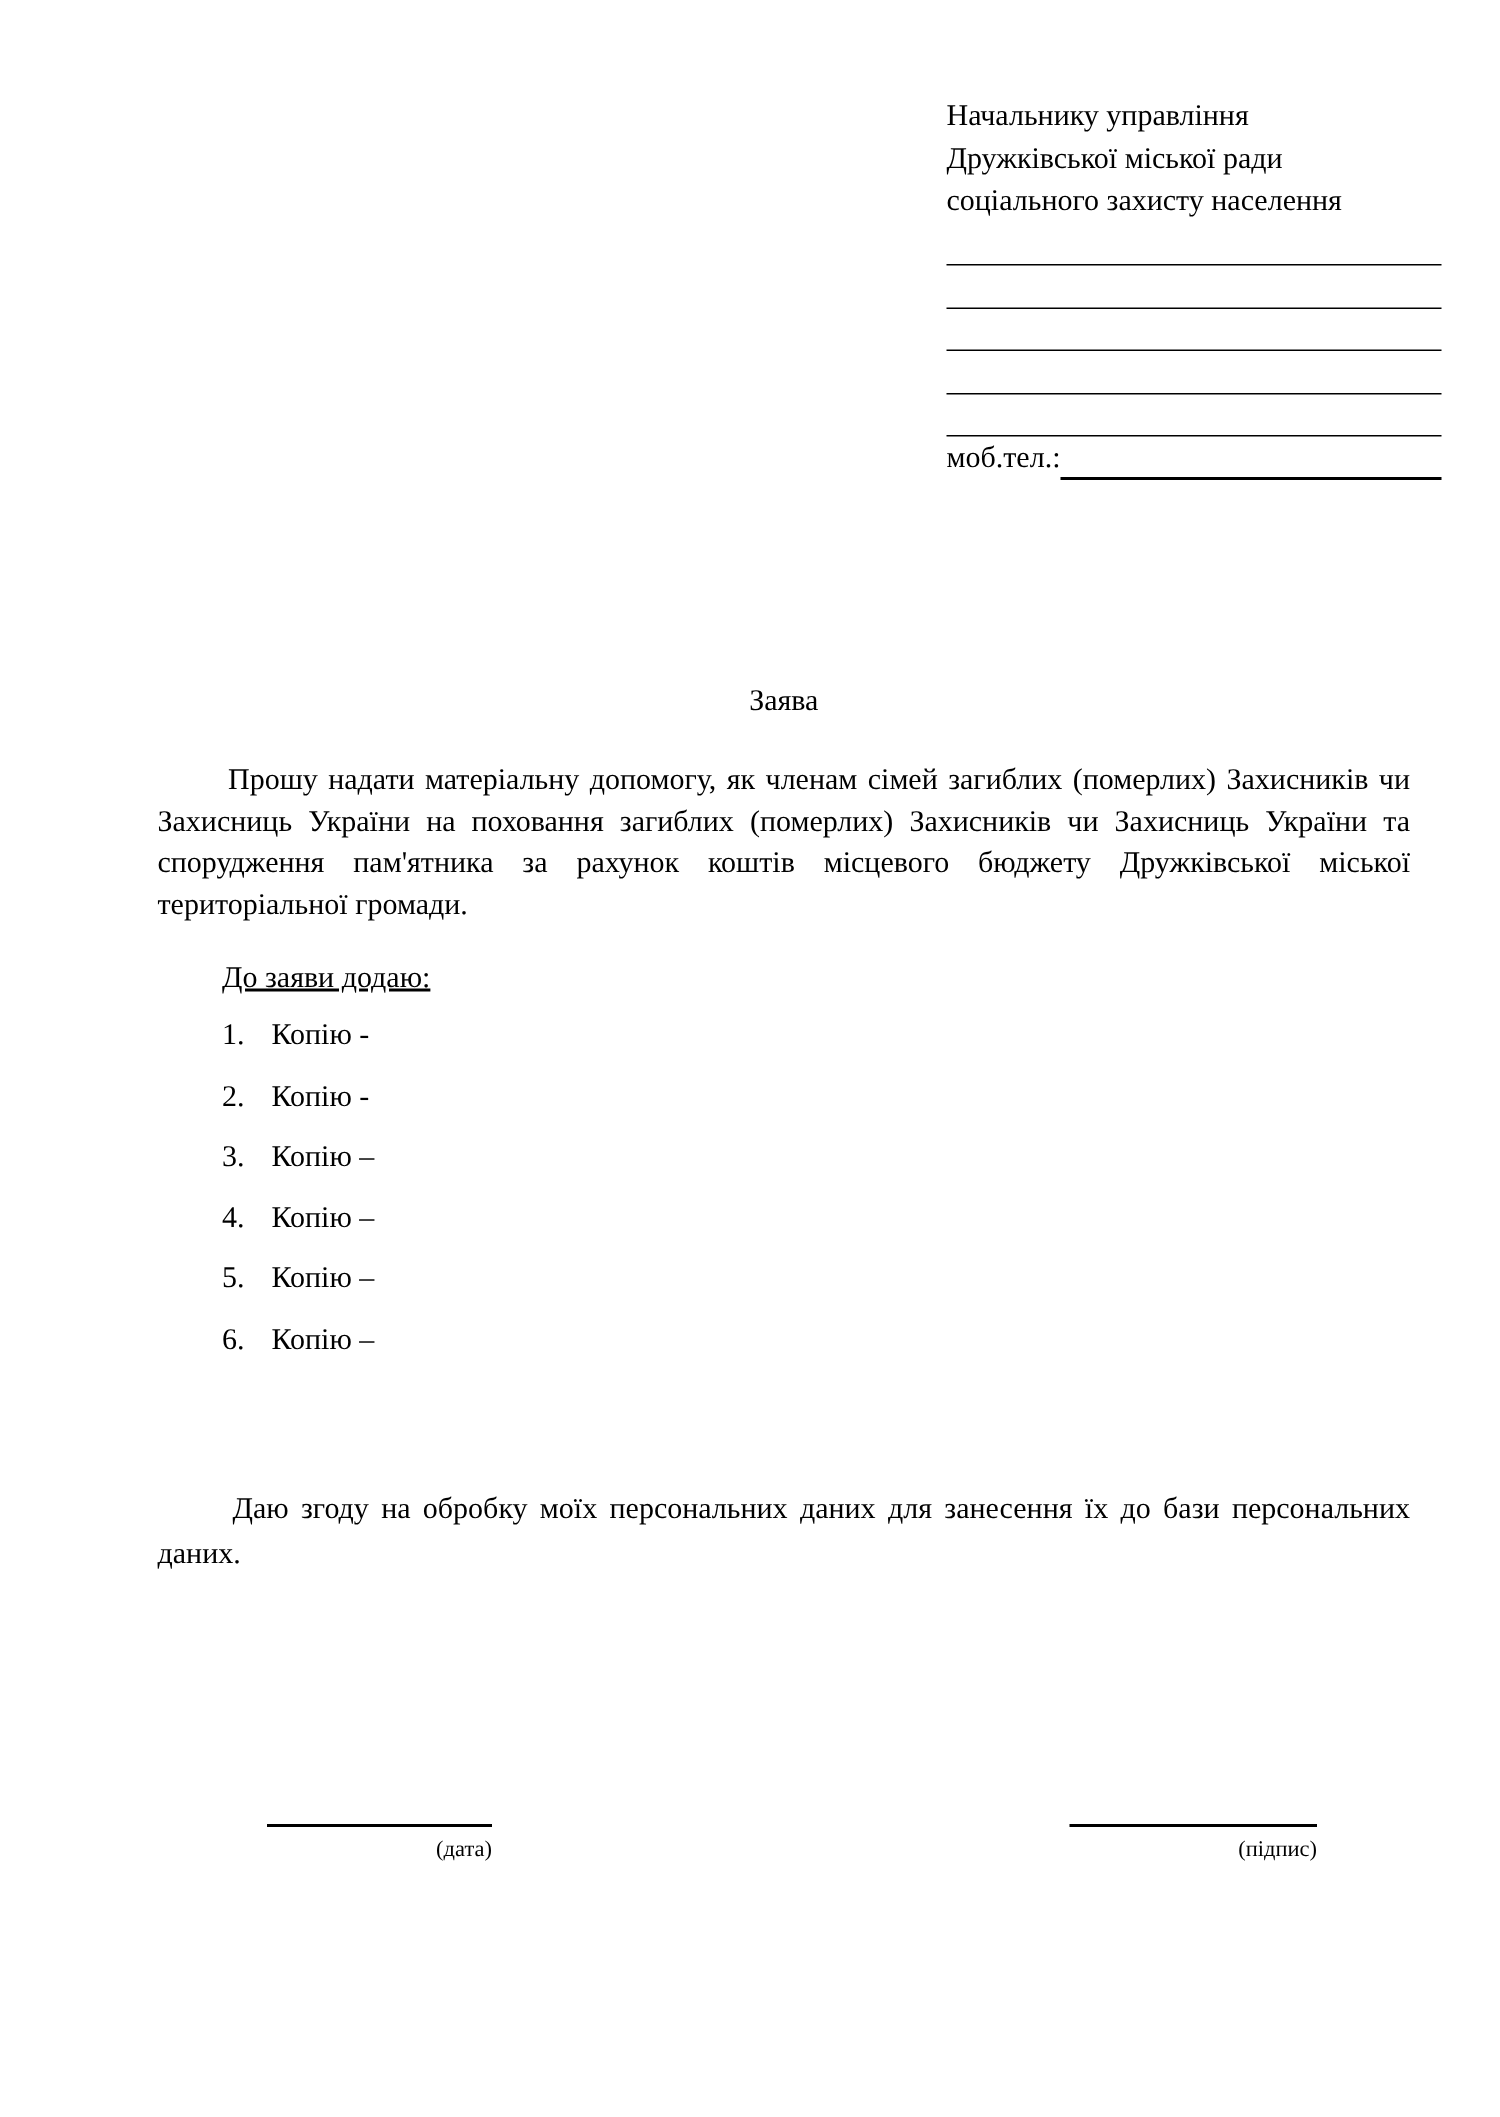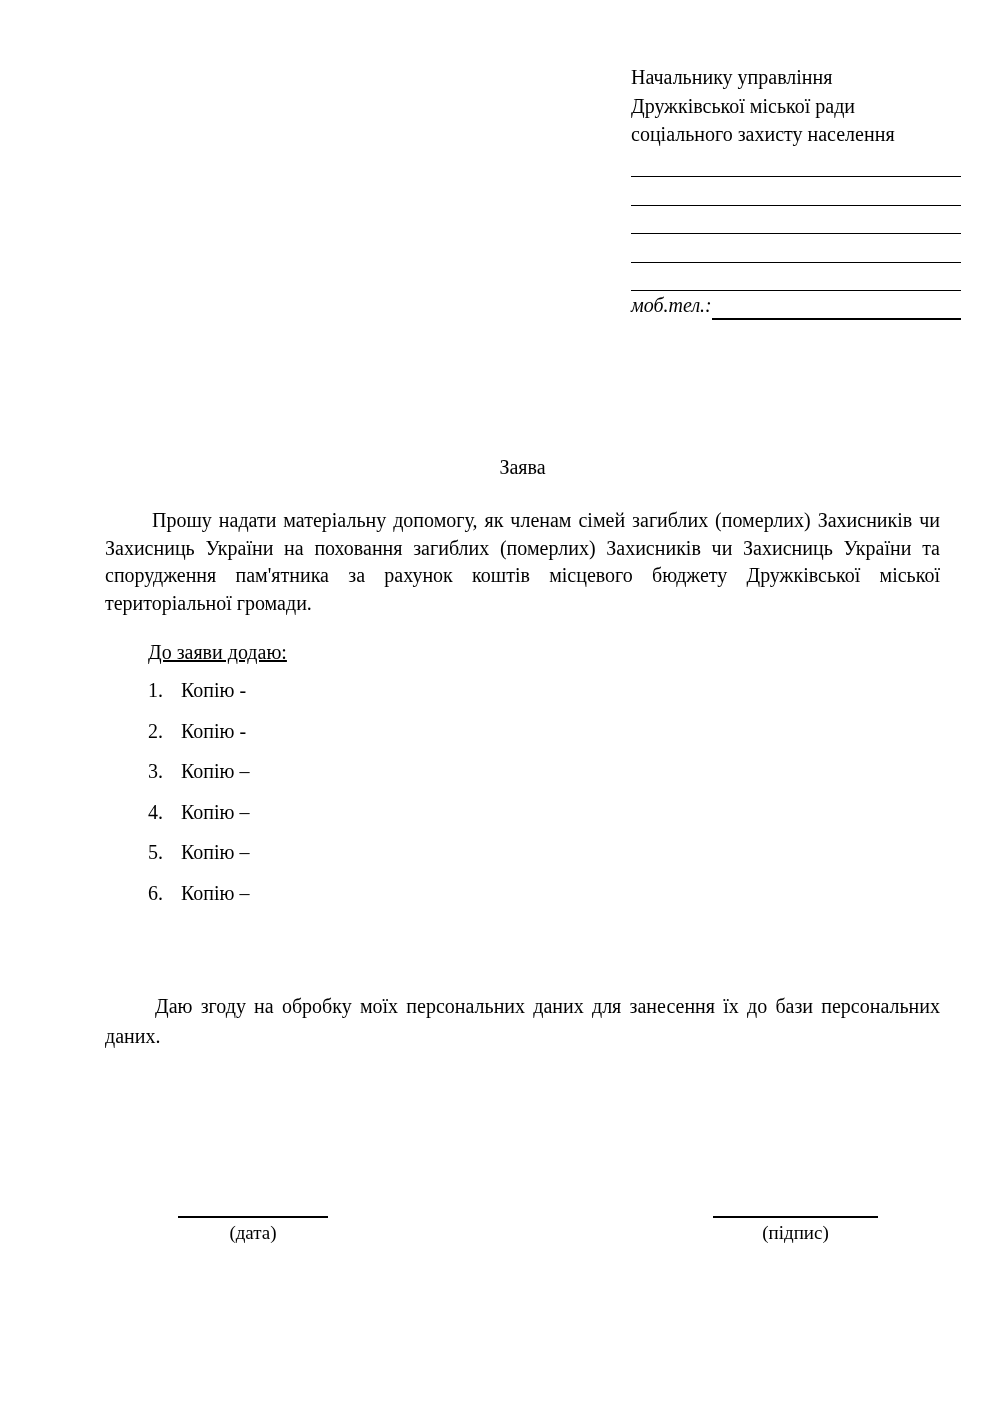--- a/index.html
+++ b/index.html
@@ -29,21 +29,21 @@
     border-bottom: 1.5px solid #000;
   }
   .fill-row {
     display: flex;
     height: 28.5px;
     align-items: stretch;
   }
   .fill-row .fill-label { line-height: 28.5px; white-space: nowrap; }
   .fill-row .fill-space { flex: 1; border-bottom: 2px solid #000; }
   .address-row { width: 340px; }
-  .phone-row { width: 330px; font-style: italic; }
+  .phone-row { width: 330px; }
   .doc-title {
     position: absolute;
     top: 453px;
     left: 105px;
     width: 835px;
     text-align: center;
     line-height: 28px;
   }
   .para-request {
     position: absolute;
@@ -79,21 +79,21 @@
     left: 105px;
     width: 835px;
     text-align: justify;
     text-indent: 50px;
     line-height: 30px;
   }
   .sig-block { position: absolute; text-align: center; }
   .sig-date-block { left: 178px; top: 1216px; width: 150px; }
   .sig-sign-block { left: 713px; top: 1216px; width: 165px; }
   .sig-line { border-top: 2px solid #000; height: 0; }
-  .sig-caption { font-size: 19px; line-height: 22px; margin-top: 4px; }
+  .sig-caption { font-size: 15px; line-height: 22px; margin-top: 4px; text-align: right; }
 </style>
 </head>
 <body>
 
 <div class="page">
 
   <div class="addressee">
     <div class="addressee-text-line">Начальнику управління</div>
     <div class="addressee-text-line">Дружківської міської ради</div>
     <div class="addressee-text-line">соціального захисту населення</div>

